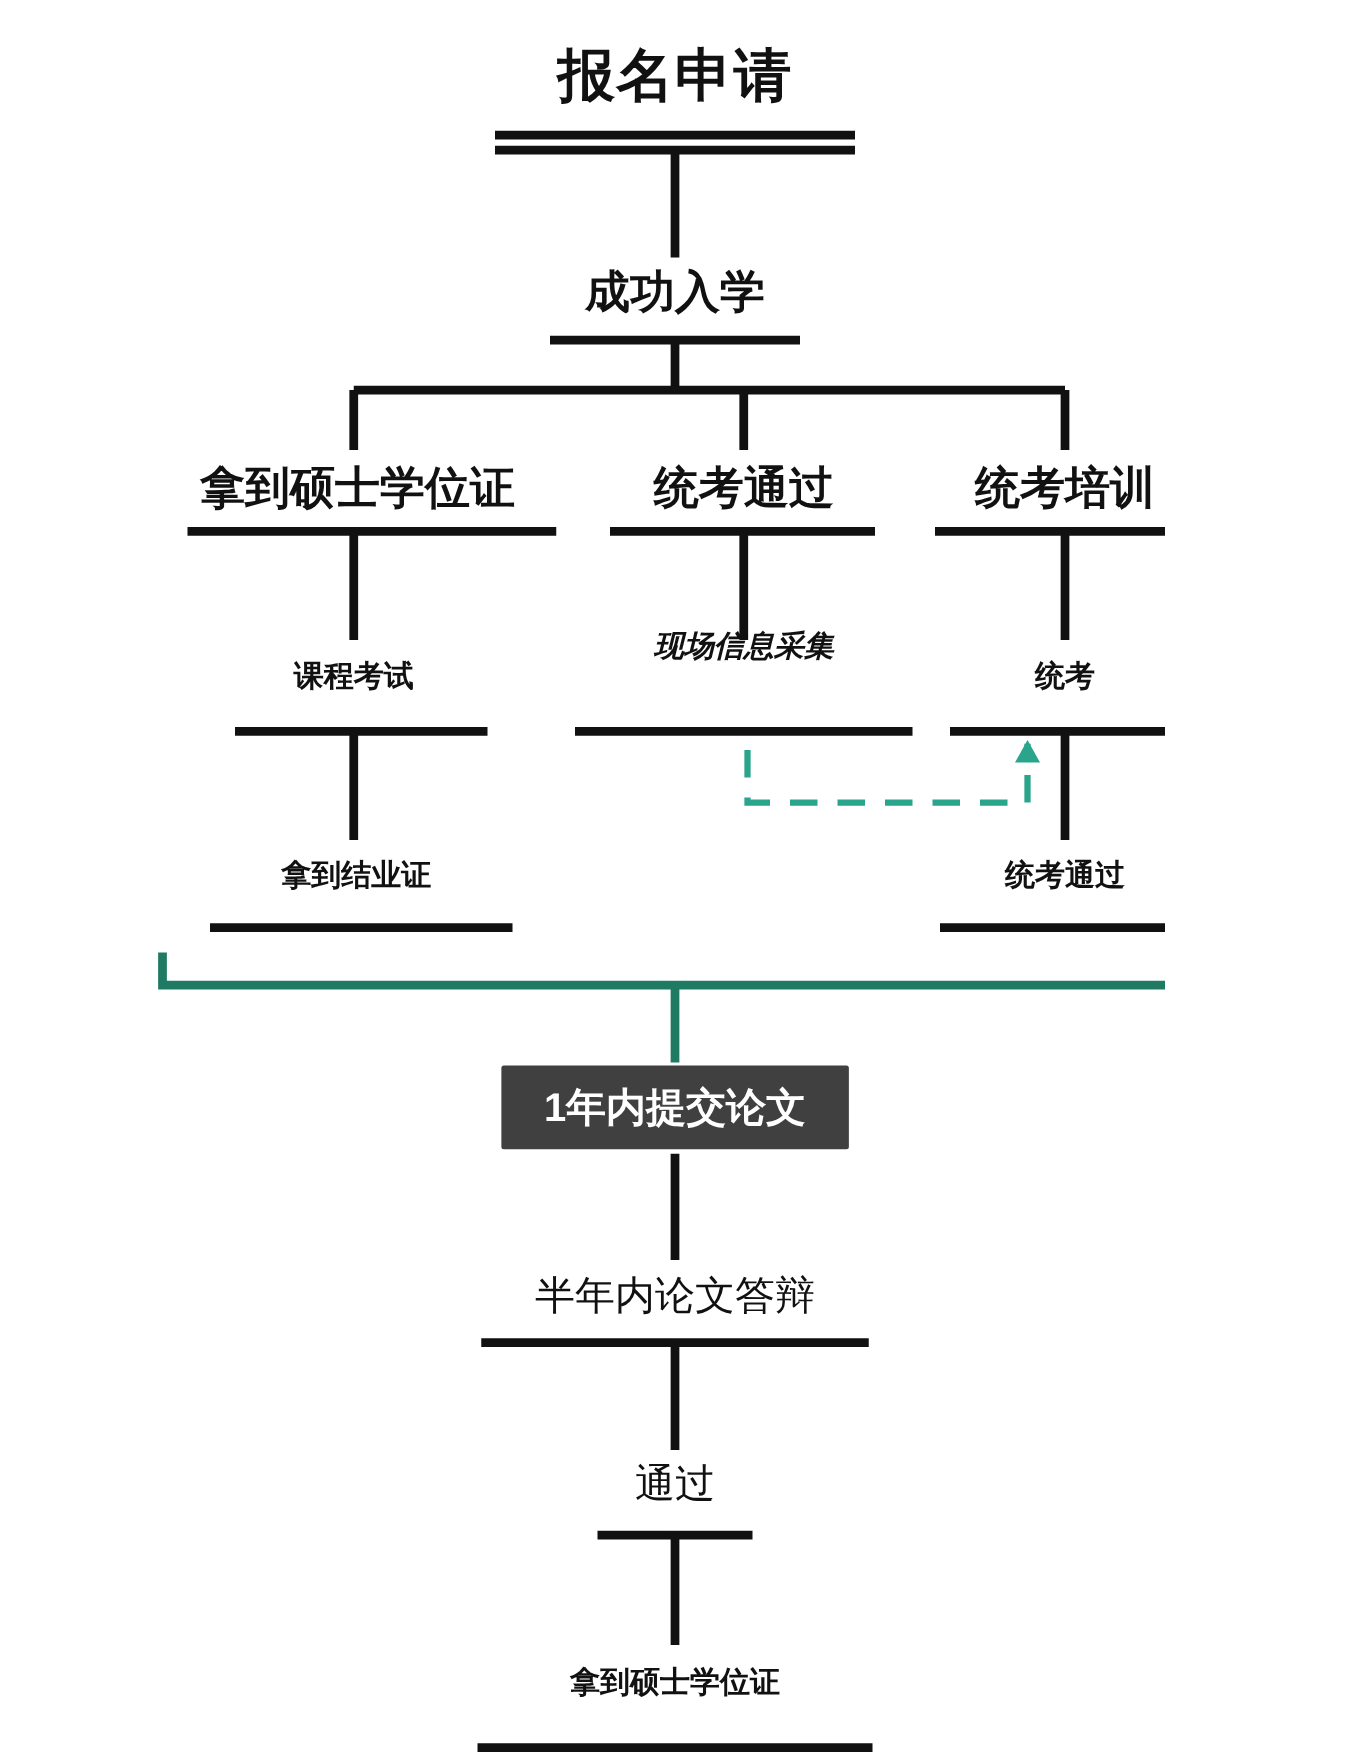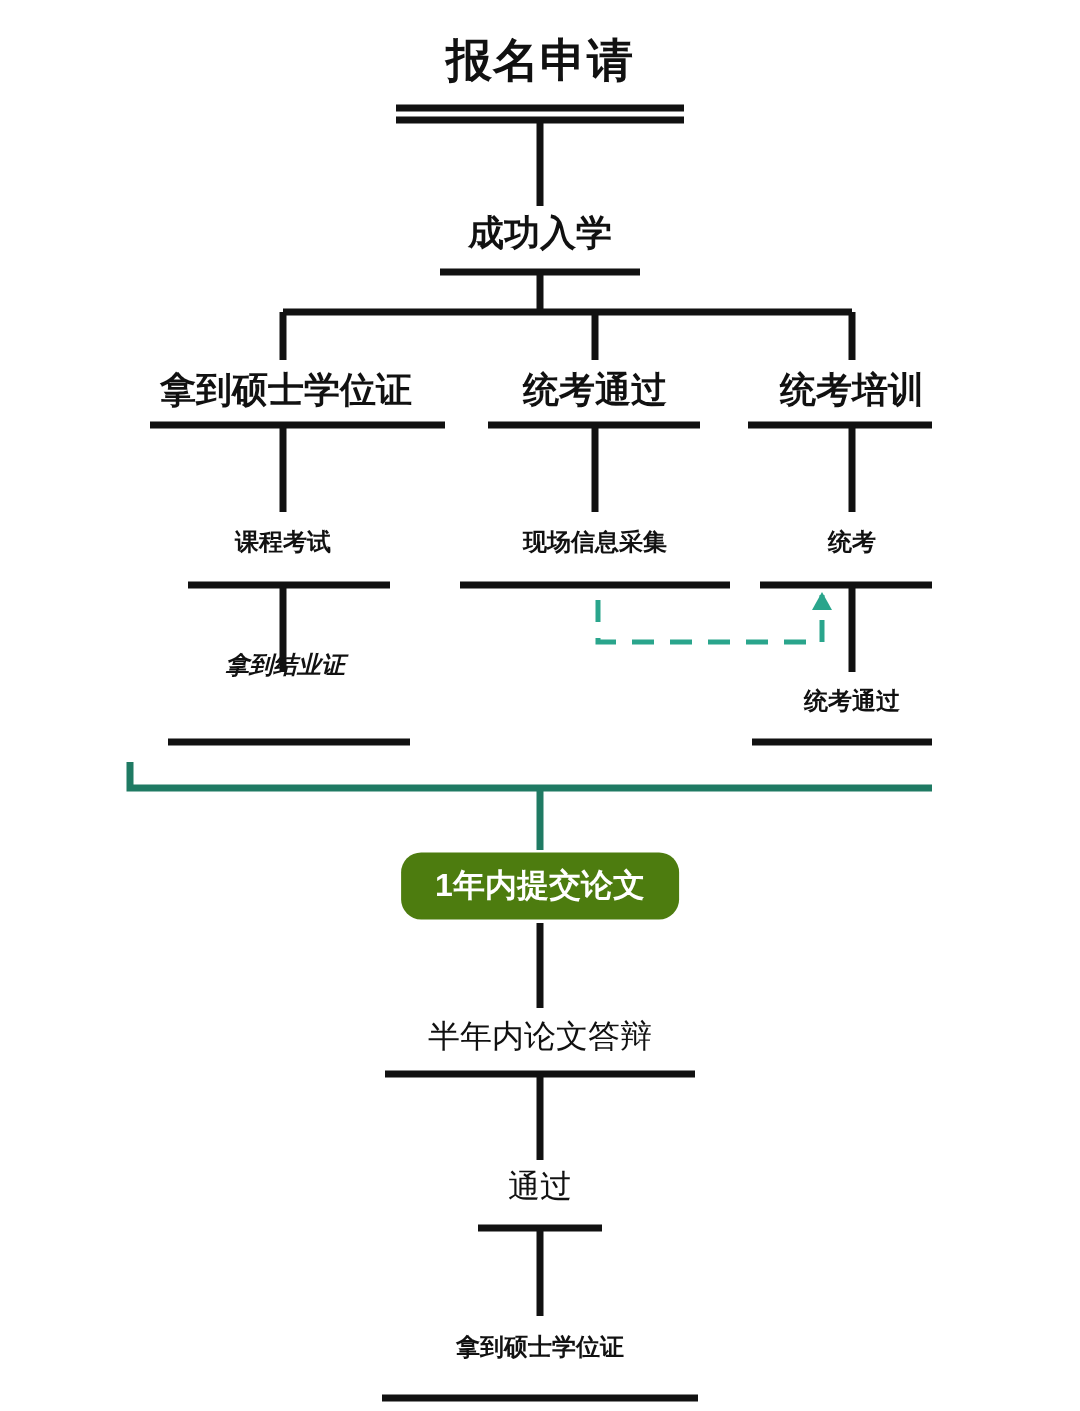--- a/index.html
+++ b/index.html
@@ -47,26 +47,26 @@
     font-weight: bold;
   }
   .node-reg {
     font-size: 32px;
     font-weight: normal;
     text-align: right;
   }
   .node-pill {
     position: absolute;
     transform: translate(-50%, -50%);
-    background: #4d7c0f;
+    background: #404040;
     color: #ffffff;
     font-size: 32px;
     font-weight: bold;
     padding: 16px 34px;
-    border-radius: 20px;
+    border-radius: 2px;
     white-space: nowrap;
     line-height: 1.1;
   }
 </style>
 </head>
 <body>
 
 <div id="stage">
 
   <svg id="flow-svg" viewBox="0 0 1080 1411">
@@ -126,25 +126,25 @@
   <div class="node node-lg" style="left:540px; top:213px;">成功入学</div>
 
   <div class="node node-lg" style="left:286px; top:370px;">拿到硕士学位证</div>
 
   <div class="node node-lg" style="left:595px; top:370px;">统考通过</div>
 
   <div class="node node-lg" style="left:852px; top:370px;">统考培训</div>
 
   <div class="node node-md" style="left:283px; top:522px;">课程考试</div>
 
-  <div class="node node-md" style="left:595px; top:522px;">现场信息采集</div>
+  <div class="node node-md" style="left:595px; top:498px;font-style:italic;">现场信息采集</div>
 
   <div class="node node-md" style="left:852px; top:522px;">统考</div>
 
-  <div class="node node-md" style="left:285px; top:645px;font-style:italic;">拿到结业证</div>
+  <div class="node node-md" style="left:285px; top:681px;">拿到结业证</div>
 
   <div class="node node-md" style="left:852px; top:681px;">统考通过</div>
 
   <div class="node-pill" style="left:540px; top:866px;">1年内提交论文</div>
 
   <div class="node node-reg" style="left:540px; top:1017px;">半年内论文答辩</div>
 
   <div class="node node-reg" style="left:540px; top:1167px;">通过</div>
 
   <div class="node node-md" style="left:540px; top:1327px;">拿到硕士学位证</div>

